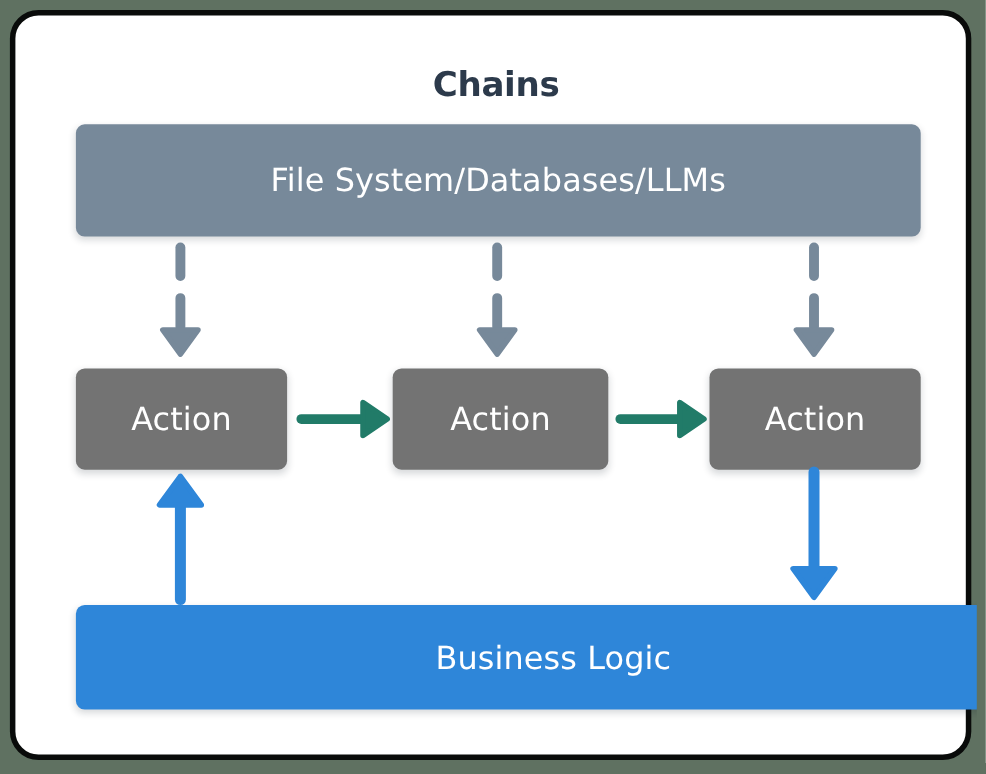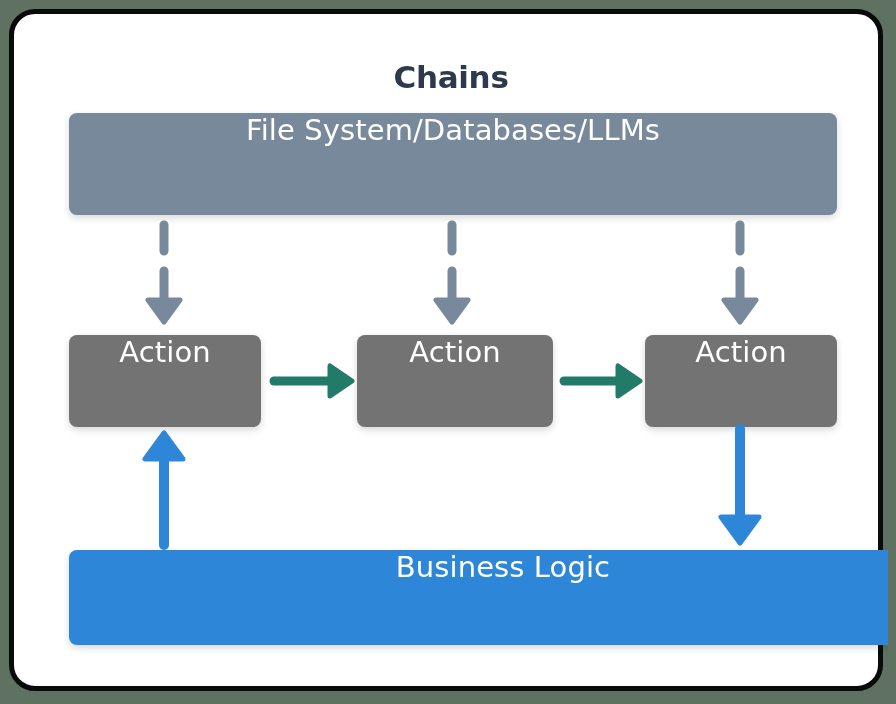--- a/index.html
+++ b/index.html
@@ -55,21 +55,21 @@
     letter-spacing: -0.3px;
     color: #2c3a4b;
     line-height: 38px;
   }
 
   
   .node {
     position: absolute;
     box-sizing: border-box;
     display: flex;
-    align-items: flex-start;
+    align-items: center;
     justify-content: center;
     border-radius: 8px;
     color: #ffffff;
     font-family: "DejaVu Sans", sans-serif;
     font-size: 29px;
     font-weight: 400;
     letter-spacing: 0.1px;
     text-align: center;
     box-shadow: 0 3px 7px rgba(20, 30, 40, 0.17);
   }

